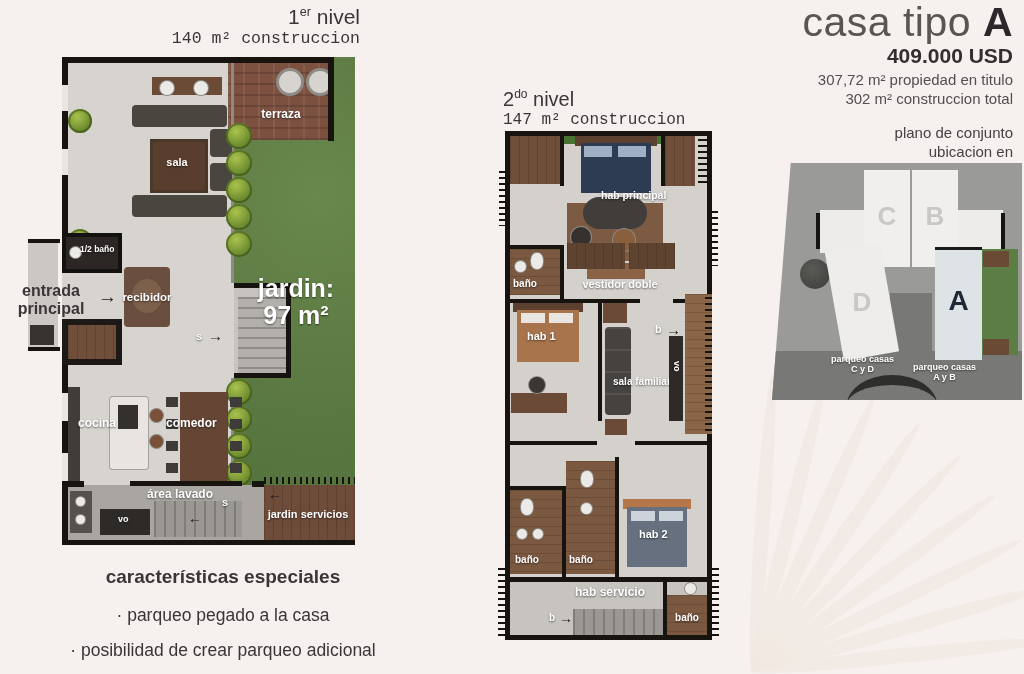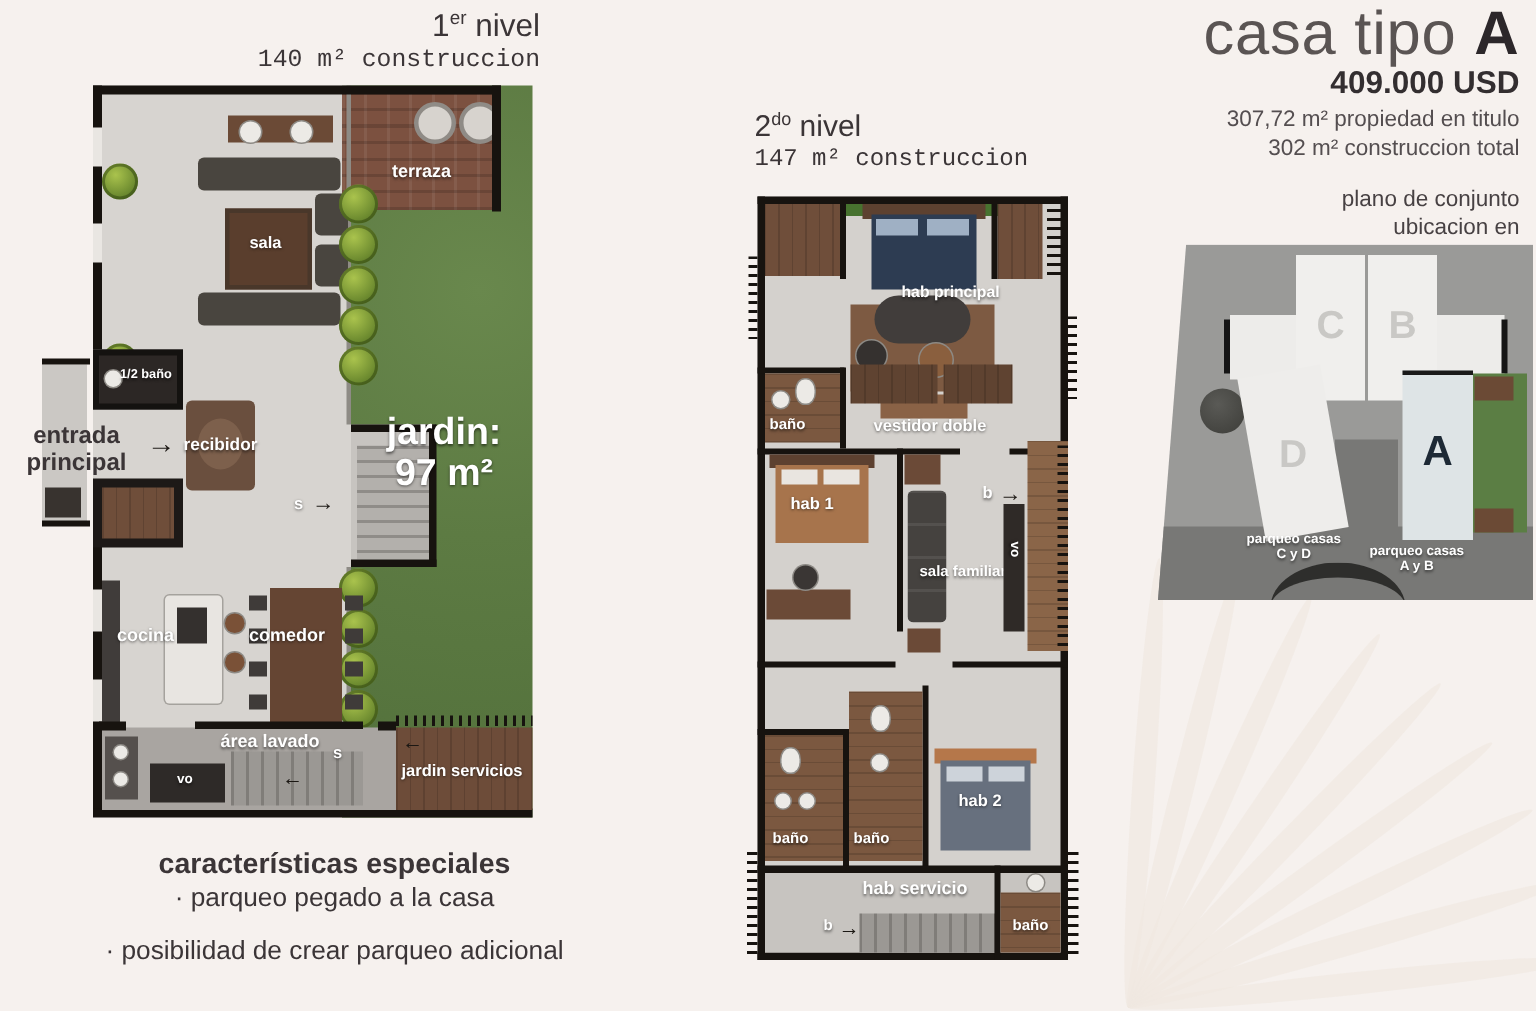--- a/index.html
+++ b/index.html
@@ -173,21 +173,21 @@
     <div class="darr" style="left:206px;top:430px;font-size:14px;">←</div>
     <div class="lbl lblc" style="left:200px;top:452px;width:92px;font-size:11px;">jardin servicios</div>
   </div>
 
   <div class="dtxt" style="left:5px;top:282px;width:92px;font-size:16px;font-weight:600;text-align:center;">
     <div>entrada</div>
     <div>principal</div>
   </div>
   <div class="darr" style="left:98px;top:287px;font-size:19px;">→</div>
 
-  <div class="abs" style="left:503px;top:72px;">
+  <div class="abs" style="left:503px;top:87px;">
     <div class="title1" style="font-size:20px;"><span>2</span><sup>do</sup><span> nivel</span></div>
     <div class="title2" style="font-size:16px;">147 m² construccion</div>
   </div>
 
   <div class="plan" style="left:505px;top:131px;width:207px;height:509px;background:#d4d1cd;">
 
     <div class="wall" style="left:0;top:0;width:207px;height:5px;"></div>
     <div class="wall" style="left:0;top:504px;width:207px;height:5px;"></div>
     <div class="wall" style="left:0;top:0;width:5px;height:509px;"></div>
     <div class="wall" style="left:202px;top:0;width:5px;height:165px;"></div>
@@ -327,17 +327,17 @@
       <div>C y D</div>
     </div>
     <div class="lbl lblc" style="left:130px;top:200px;width:85px;font-size:9px;white-space:normal;">
       <div>parqueo casas</div>
       <div>A y B</div>
     </div>
   </div>
 
   <div class="abs" style="left:8px;top:566px;width:430px;text-align:center;">
     <div class="dtxt" style="position:static;font-size:19px;font-weight:600;">características especiales</div>
-    <div class="dtxt" style="position:static;font-size:17.5px;"><span>·</span> <span>parqueo pegado a la casa</span></div>
+    <div class="dtxt" style="position:static;font-size:17.5px;margin-top:17px;"><span>·</span> <span>parqueo pegado a la casa</span></div>
     <div class="dtxt" style="position:static;font-size:17.5px;margin-top:15px;"><span>·</span> <span>posibilidad de crear parqueo adicional</span></div>
   </div>
 
 </div>
 
 </body></html>

